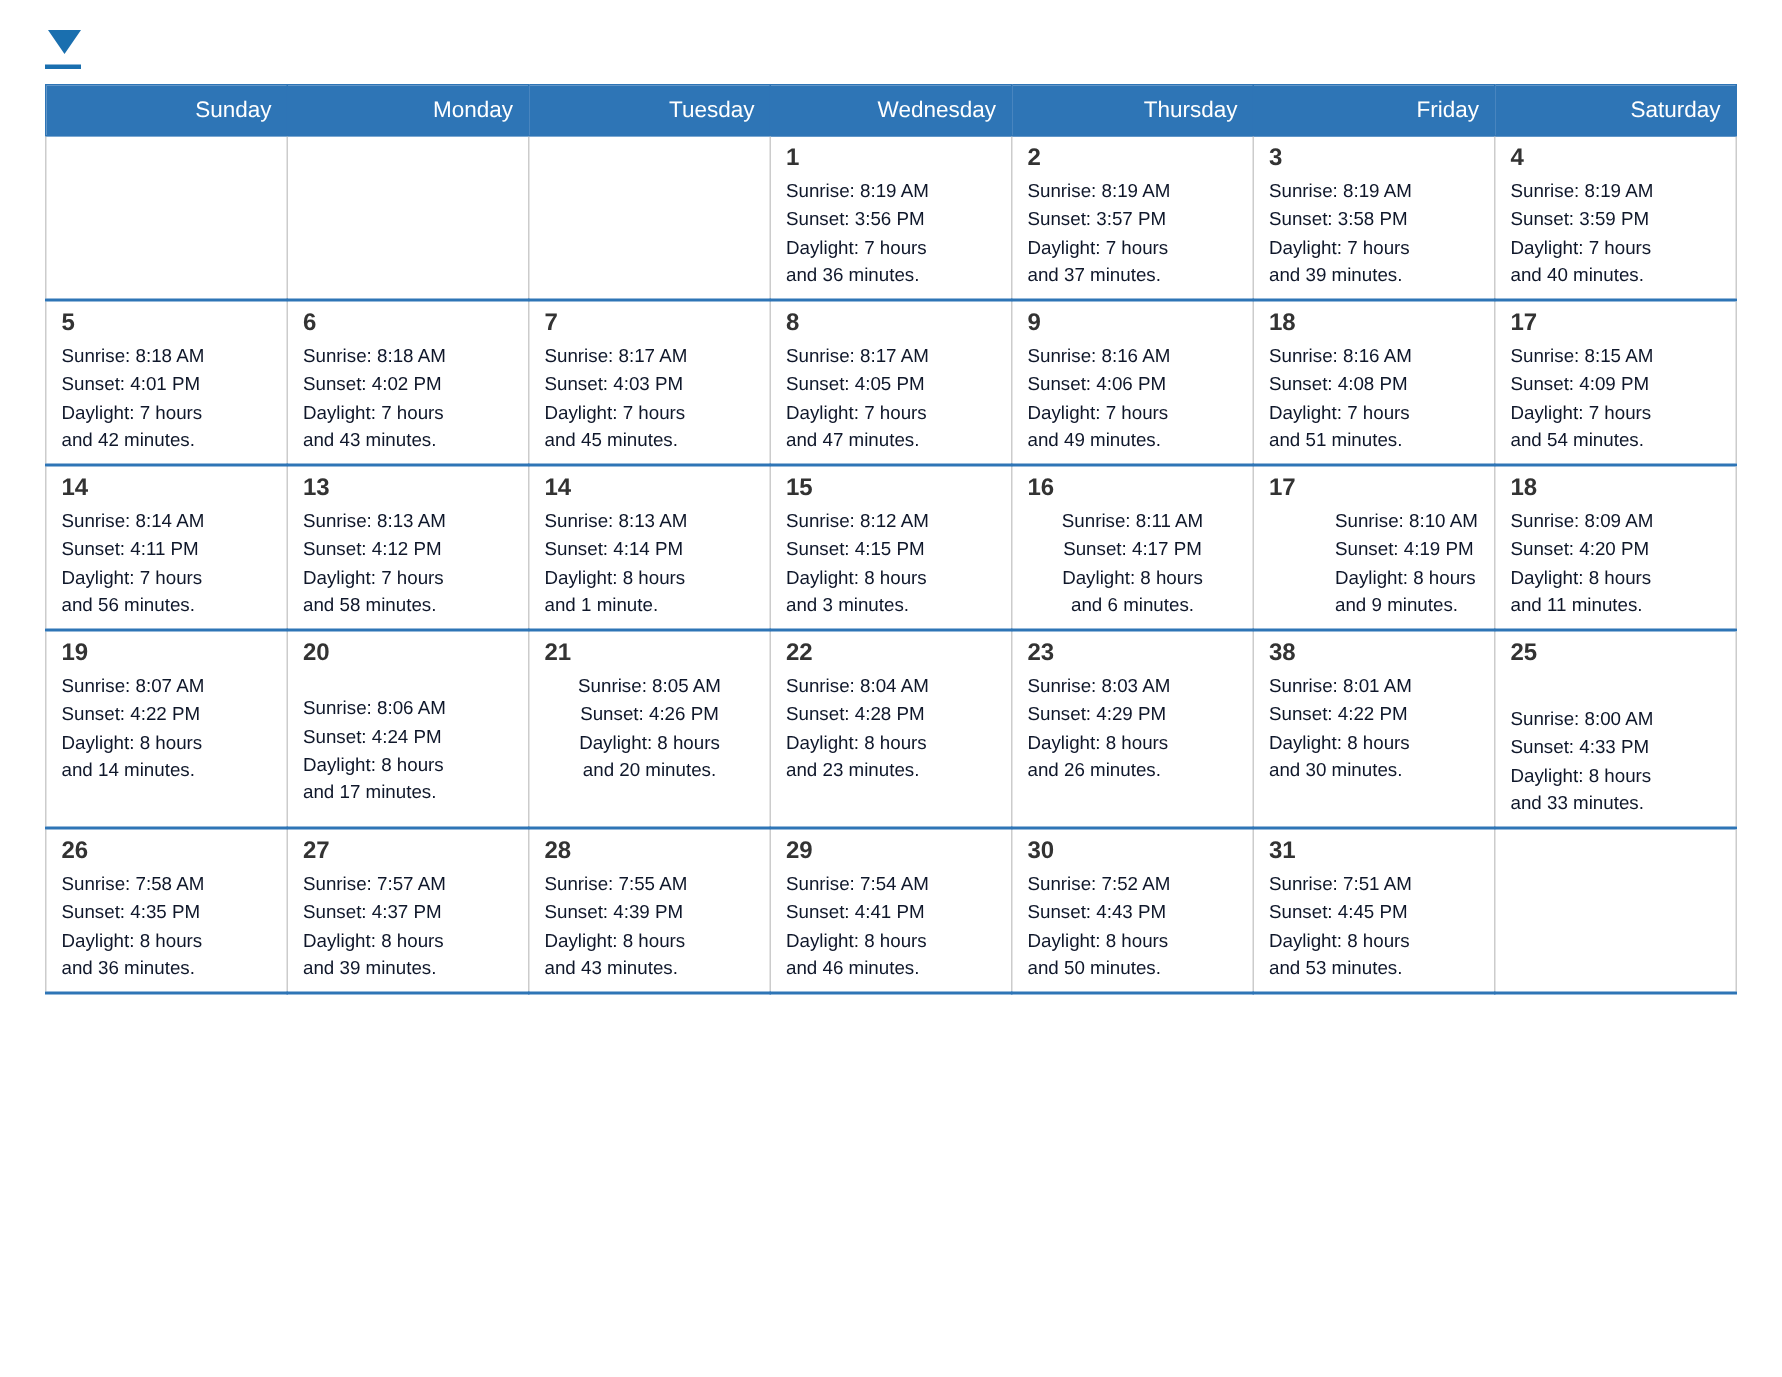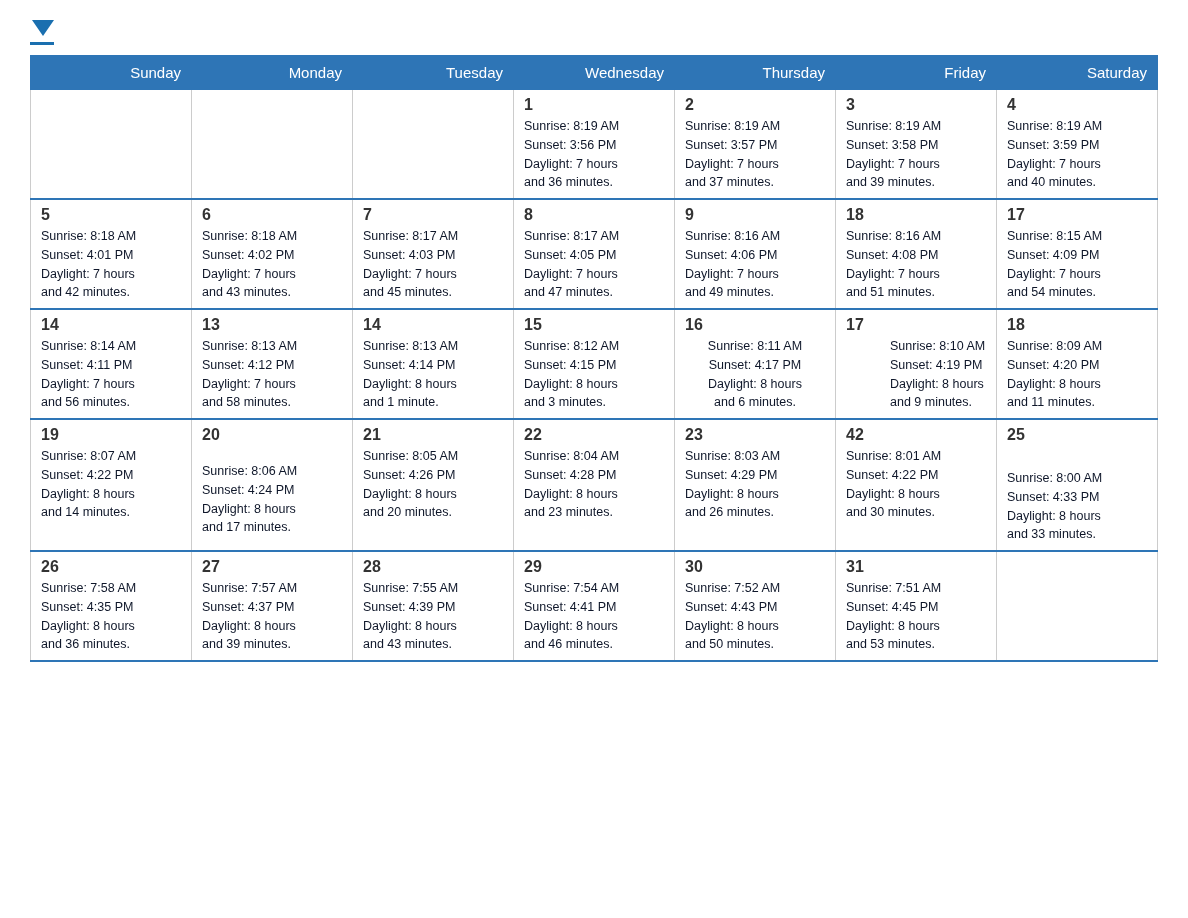--- a/index.html
+++ b/index.html
@@ -272,41 +272,41 @@
         </td>
         <td>
           <span class="day-num">20</span>
           <div class="day-info" style="white-space: pre-line; margin-top: 18px;">Sunrise: 8:06 AM
 Sunset: 4:24 PM
 Daylight: 8 hours
 and 17 minutes.</div>
         </td>
         <td>
           <span class="day-num">21</span>
-          <div class="day-info" style="white-space: pre-line;">Sunrise: 8:05 AM
+          <div class="day-info" style="white-space: pre-line; text-align: center;">Sunrise: 8:05 AM
 Sunset: 4:26 PM
 Daylight: 8 hours
 and 20 minutes.</div>
         </td>
         <td>
           <span class="day-num">22</span>
           <div class="day-info" style="white-space: pre-line;">Sunrise: 8:04 AM
 Sunset: 4:28 PM
 Daylight: 8 hours
 and 23 minutes.</div>
         </td>
         <td>
           <span class="day-num">23</span>
           <div class="day-info" style="white-space: pre-line;">Sunrise: 8:03 AM
 Sunset: 4:29 PM
 Daylight: 8 hours
 and 26 minutes.</div>
         </td>
         <td>
-          <span class="day-num">42</span>
+          <span class="day-num">38</span>
           <div class="day-info" style="white-space: pre-line;">Sunrise: 8:01 AM
 Sunset: 4:22 PM
 Daylight: 8 hours
 and 30 minutes.</div>
         </td>
         <td>
           <span class="day-num">25</span>
           <div class="day-info" style="white-space: pre-line; margin-top: 25px;">Sunrise: 8:00 AM
 Sunset: 4:33 PM
 Daylight: 8 hours

